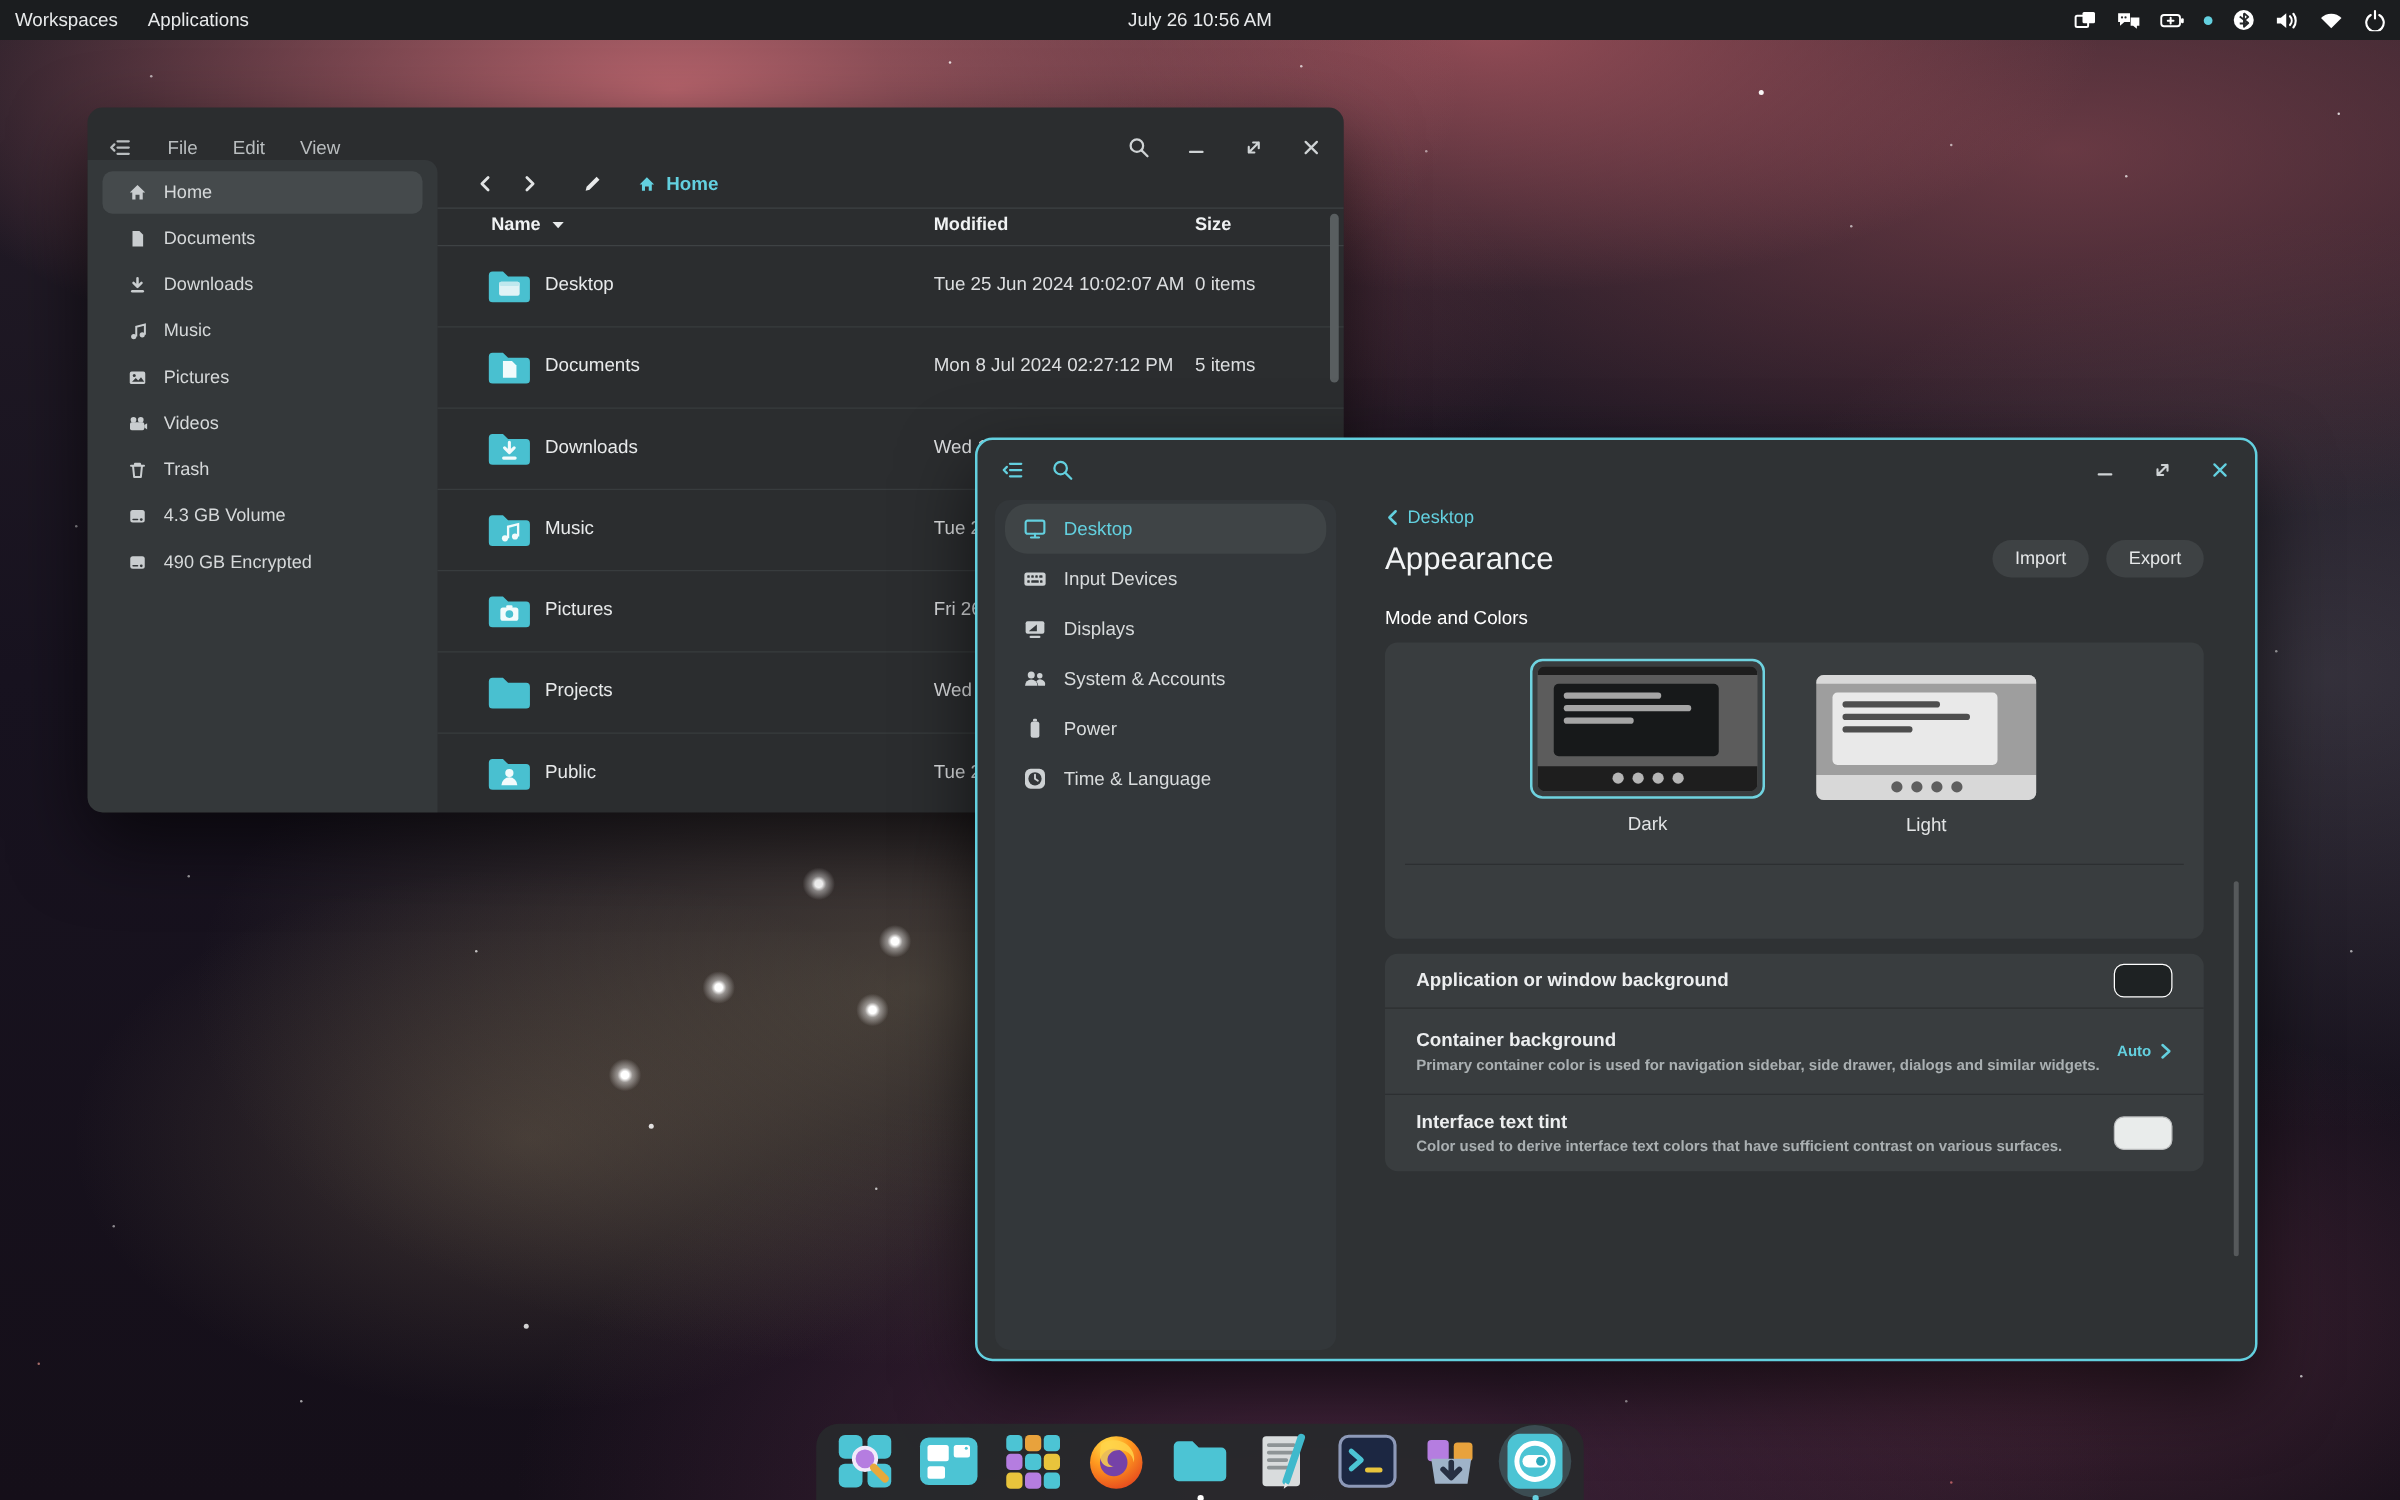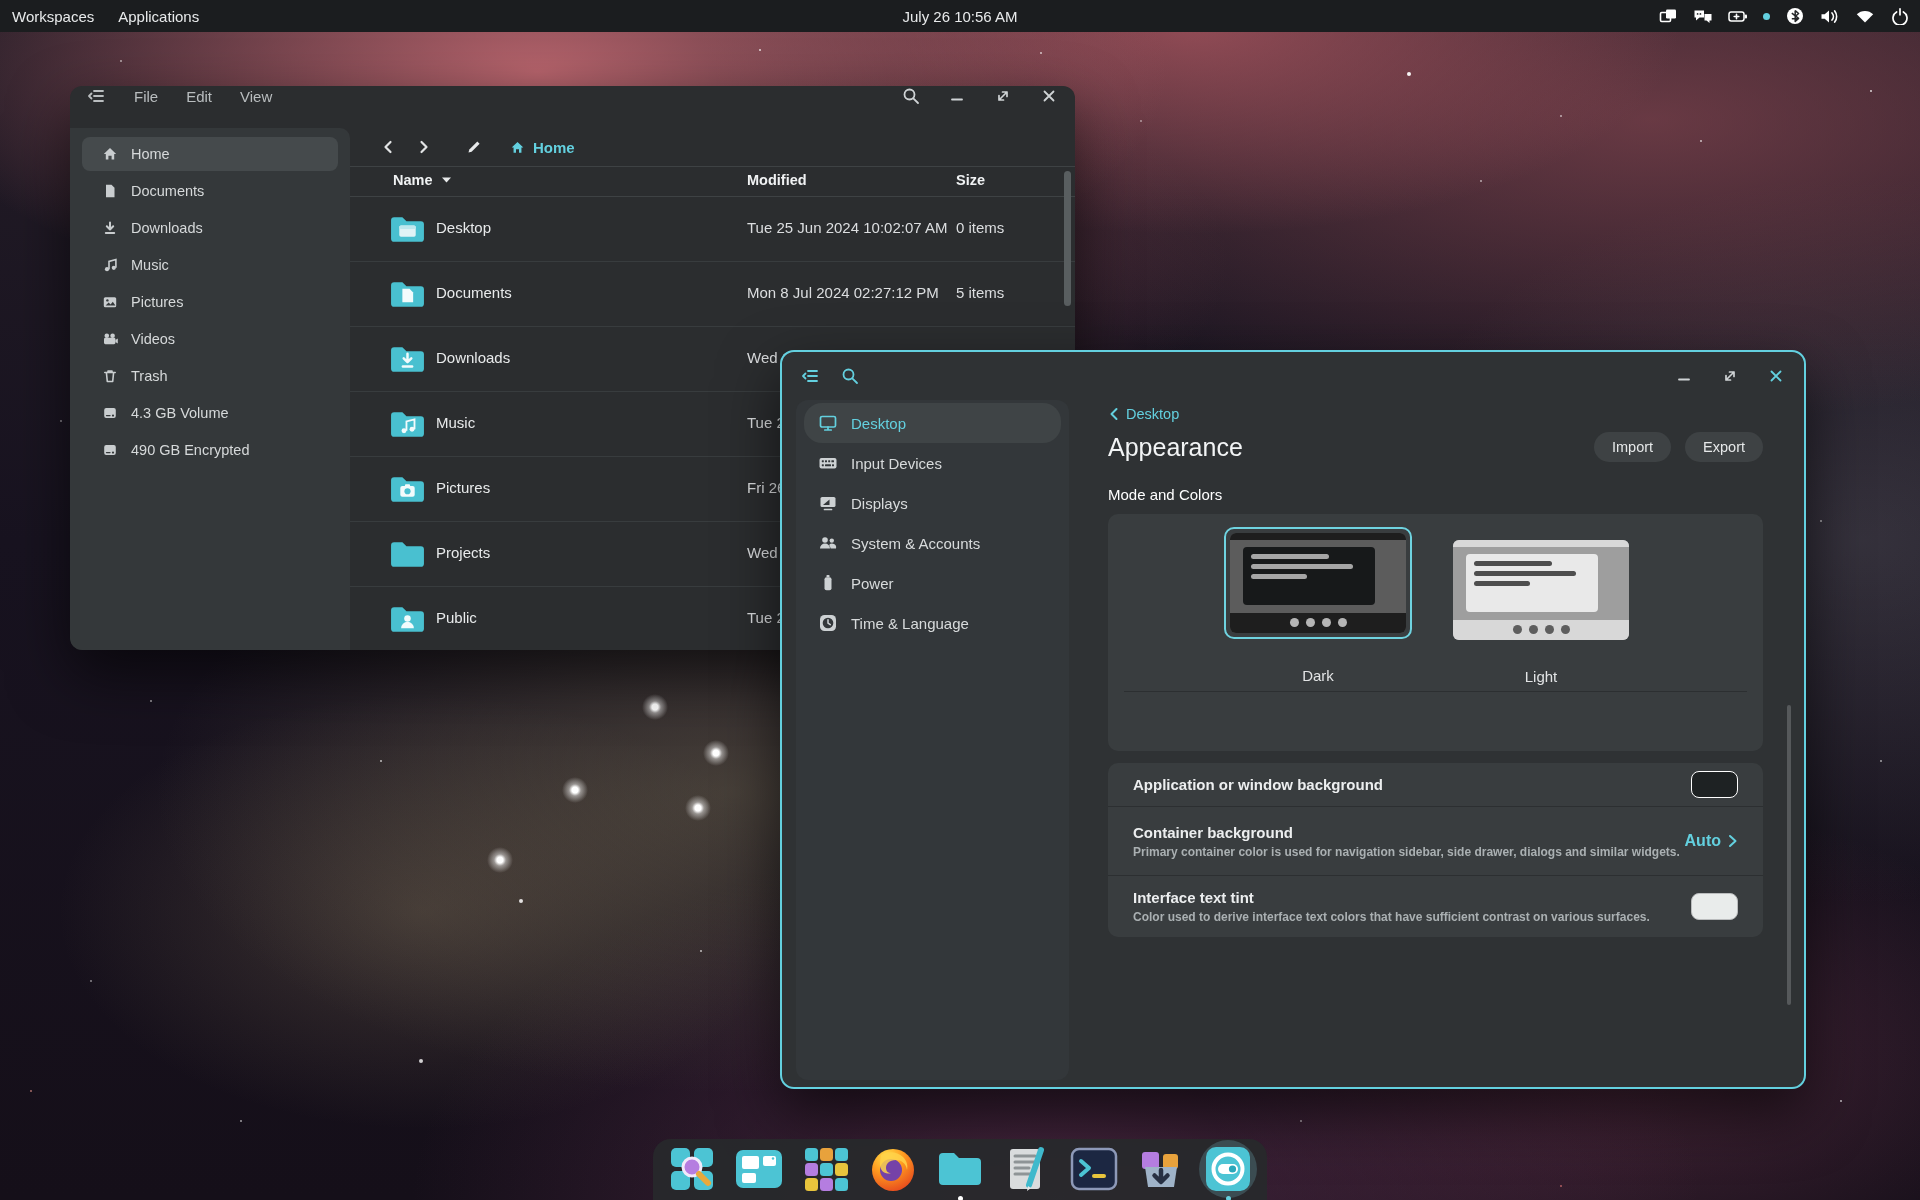--- a/index.html
+++ b/index.html
@@ -51,21 +51,21 @@
   #tray { position:absolute; right:10px; display:flex; align-items:center; gap:15px; height:32px; }
   #tray svg { display:block; }
   .teal-dot { width:7px; height:7px; border-radius:50%; background:#63d0df; }
 
   
   .window { position:absolute; border-radius:12px; box-shadow:0 24px 60px rgba(0,0,0,.6); }
   #files-win { left:70px; top:86px; width:1005px; height:564px; background:#2b2d2f; z-index:10; overflow:hidden; }
   #settings-win { left:780px; top:350px; width:1026px; height:739px; background:#2f3234;
     border:2px solid #63d0df; border-radius:14px; z-index:20; overflow:hidden; }
 
-  .titlebar { height:42px; display:flex; align-items:flex-start; padding:0 16px; }
+  .titlebar { height:42px; display:flex; align-items:flex-end; padding:0 16px; }
   .tb-controls { margin-left:auto; display:flex; align-items:center; gap:26px; }
   .tb-btn { display:flex; align-items:center; justify-content:center; width:20px; height:20px; cursor:pointer; }
 
   
   #fm-menu { display:flex; align-items:center; gap:28px; color:#b9bdbf; font-size:15px; }
   #fm-menu .menu-label { cursor:pointer; }
   #fm-sidebar { position:absolute; left:0; top:42px; bottom:0; width:280px; background:#34383a;
     border-radius:0 10px 0 12px; padding-top:6px; }
   .fm-side-item { height:34px; margin:3px 12px; display:flex; align-items:center; gap:13px;
     padding-left:20px; border-radius:8px; color:#d6d9da; font-size:14.5px; cursor:pointer; }
@@ -122,42 +122,42 @@
   .thumb.light { background:#9e9e9e; }
   .thumb.light .strip-top { position:absolute; left:0; top:0; right:0; height:7px; background:#d8d8d8; }
   .thumb.light .mini-panel { position:absolute; left:13px; top:14px; width:132px; height:58px;
     background:#e9e9e9; border-radius:4px; padding:7px 0 0 8px; }
   .thumb.light .line { background:#4e4e4e; }
   .thumb.light .strip-bottom { position:absolute; left:0; bottom:0; right:0; height:20px; background:#d8d8d8; }
   .thumb.light .dots span { background:#5e5e5e; }
   .line { height:5px; border-radius:3px; margin-bottom:5px; }
   .dots { position:absolute; bottom:6px; left:0; right:0; display:flex; justify-content:center; gap:7px; }
   .dots span { width:9px; height:9px; border-radius:50%; display:block; }
-  .mode-label { margin-top:28px; font-size:15px; color:#e2e4e5; }
+  .mode-label { margin-top:12px; font-size:15px; color:#e2e4e5; }
   #modes-divider { position:absolute; left:16px; right:16px; top:177px; height:1px; background:#2c2f31; }
   #auto-row { position:absolute; left:0; right:0; top:178px; bottom:0; display:flex; align-items:center; padding:0 24px; }
   .row-title { font-size:15px; color:#eceeef; }
   .row-sub { font-size:12px; color:#aab0b2; margin-top:4px; white-space:nowrap; }
   .switch { width:46px; height:24px; border-radius:12px; background:#4b5154; position:relative;
     margin-left:auto; cursor:pointer; flex:0 0 auto; }
   .switch .knob { position:absolute; left:3px; top:3px; width:18px; height:18px; border-radius:50%; background:#1d1f20; }
   #card-accent { margin-top:12px; height:117px; position:relative; }
   #accent-label { position:absolute; left:25px; top:16px; font-size:15px; color:#eceeef; }
   #swatch-row { position:absolute; left:31px; top:44px; right:0; height:46px; display:flex; gap:19px; }
   .swatch { width:46px; height:46px; border-radius:12px; flex:0 0 auto; cursor:pointer; }
   .swatch.selected { outline:2px solid #2f8f9d; outline-offset:-2px; }
   .swatch.custom { background:#3f4446; border:2px solid #ffffff; }
   #accent-scroll { position:absolute; left:31px; top:103px; width:608px; height:8px; border-radius:4px; background:#4c5052; }
   #accent-scroll .thumb-h { position:absolute; left:0; top:0; height:8px; width:92%; border-radius:4px; background:#2b2d2f; }
   #card-rows { margin-top:12px;font-weight:bold; }
   .set-row { display:flex; align-items:center; padding:0 25px; border-bottom:1px solid #2c2f31; }
   .set-row:last-child { border-bottom:none; }
   .set-row .texts { flex:1; }
   .color-chip { width:47px; height:27px; border-radius:8px; border:1px solid #fff; cursor:pointer; flex:0 0 auto; }
-  #auto-link { display:flex; align-items:center; gap:7px; color:#63d0df; font-size:16px; cursor:pointer; }
+  #auto-link { display:flex; align-items:center; gap:7px; color:#63d0df; font-size:12px; cursor:pointer; }
   #st-vscroll { position:absolute; right:13px; top:353px; width:4px; height:300px; border-radius:2px; background:#56595b; }
 
   
   #dock { position:absolute; left:50%; transform:translateX(-50%); bottom:0; height:61px;
     background:rgba(39,41,43,.92); border-radius:18px 18px 0 0; display:flex; align-items:flex-start;
     gap:15px; padding:4px 13px 0 13px; z-index:30; }
   .dock-item { width:52px; display:flex; flex-direction:column; align-items:center; cursor:pointer; position:relative; }
   .dock-item svg { display:block; }
   .dock-dot { width:5px; height:5px; border-radius:50%; margin-top:1px; }
   .dock-dot.white { background:#ffffff; }

